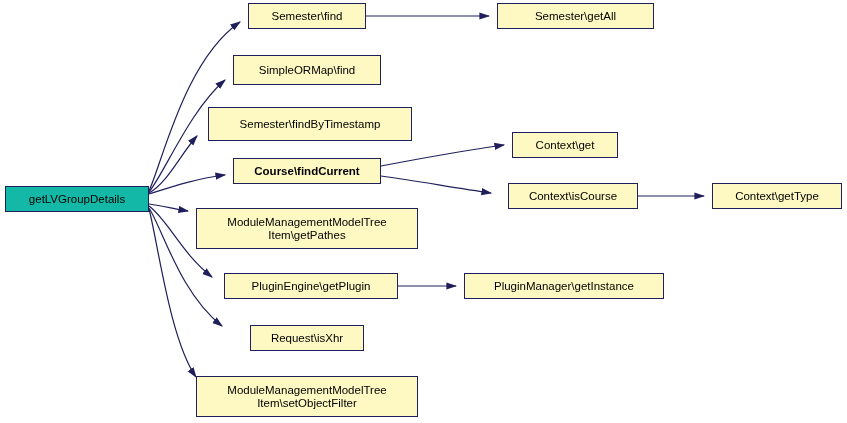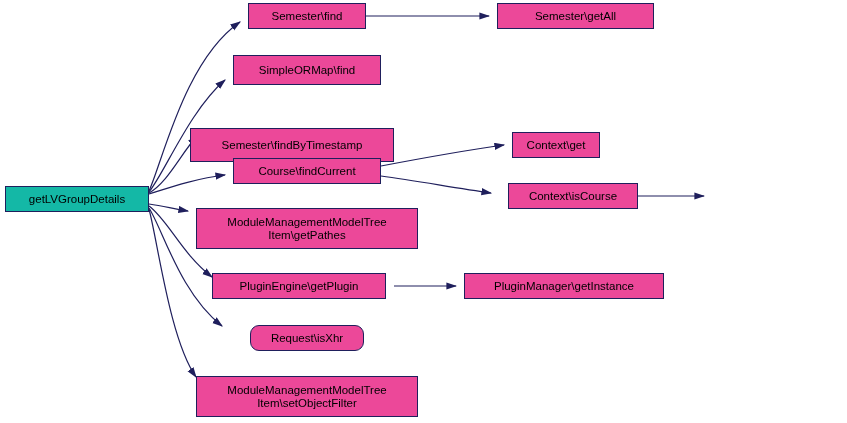--- a/index.html
+++ b/index.html
@@ -19,21 +19,21 @@
     position: absolute;
     left: 0;
     top: 0;
     width: 847px;
     height: 423px;
   }
   .node {
     position: absolute;
     box-sizing: border-box;
     border: 1px solid #1f1f5c;
-    background: #ec4899;
+    background: #fef9c3;
     color: #000000;
     font-size: 11.5px;
     line-height: 13px;
     display: flex;
     align-items: center;
     justify-content: center;
     text-align: center;
     white-space: pre-line;
     padding: 0 4px;
   }
@@ -64,24 +64,25 @@
       <path d="M381,166 C423,158 468,150 504,145"></path>
       <path d="M381,176 C418,181 455,188 491,193"></path>
       <path d="M629,196 L704,196"></path>
       <path d="M394,286 L456,286"></path>
     </g>
   </svg>
 <div class="node root" style="left: 5px; top: 186px; width: 144px; height: 26px;">getLVGroupDetails</div>
     <div class="node" style="left: 248px; top: 3px; width: 118px; height: 26px;">Semester\find</div>
     <div class="node" style="left: 497px; top: 3px; width: 157px; height: 26px;">Semester\getAll</div>
     <div class="node" style="left: 233px; top: 55px; width: 148px; height: 30px;">SimpleORMap\find</div>
-    <div class="node" style="left: 190px; top: 107px; width: 204px; height: 34px; margin-top: 21px;">Semester\findByTimestamp</div>
-    <div class="node" style="left: 233px; top: 158px; width: 148px; height: 26px;">Course\findCurrent</div>
-    <div class="node" style="left: 512px; top: 132px; width: 88px; height: 26px;">Context\get</div>
+    <div class="node" style="left: 208px; top: 107px; width: 204px; height: 34px;">Semester\findByTimestamp</div>
+    <div class="node" style="left: 233px; top: 158px; width: 148px; height: 26px; font-weight: bold;">Course\findCurrent</div>
+    <div class="node" style="left: 512px; top: 132px; width: 106px; height: 26px;">Context\get</div>
     <div class="node" style="left: 508px; top: 183px; width: 130px; height: 26px;">Context\isCourse</div>
+    <div class="node" style="left: 712px; top: 183px; width: 130px; height: 26px;">Context\getType</div>
     <div class="node" style="left: 196px; top: 208px; width: 222px; height: 41px;">ModuleManagementModelTree
 Item\getPathes</div>
-    <div class="node" style="left: 212px; top: 273px; width: 174px; height: 26px;">PluginEngine\getPlugin</div>
+    <div class="node" style="left: 224px; top: 273px; width: 174px; height: 26px;">PluginEngine\getPlugin</div>
     <div class="node" style="left: 464px; top: 273px; width: 200px; height: 26px;">PluginManager\getInstance</div>
-    <div class="node" style="left: 250px; top: 325px; width: 114px; height: 26px; border-radius: 9px;">Request\isXhr</div>
+    <div class="node" style="left: 250px; top: 325px; width: 114px; height: 26px;">Request\isXhr</div>
     <div class="node" style="left: 196px; top: 376px; width: 222px; height: 41px;">ModuleManagementModelTree
 Item\setObjectFilter</div>
   </div>
 
 </body></html>

